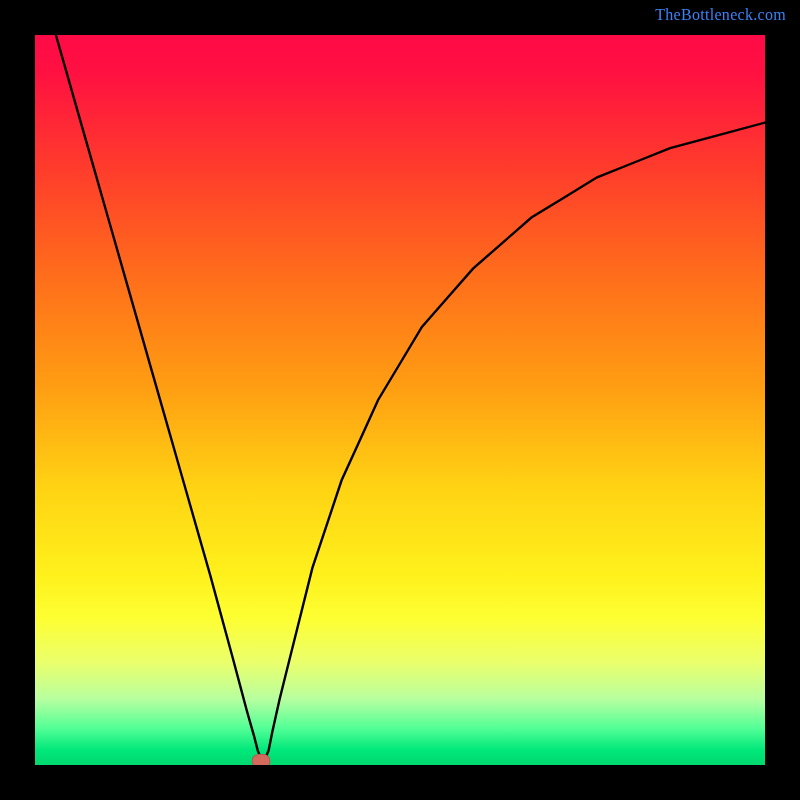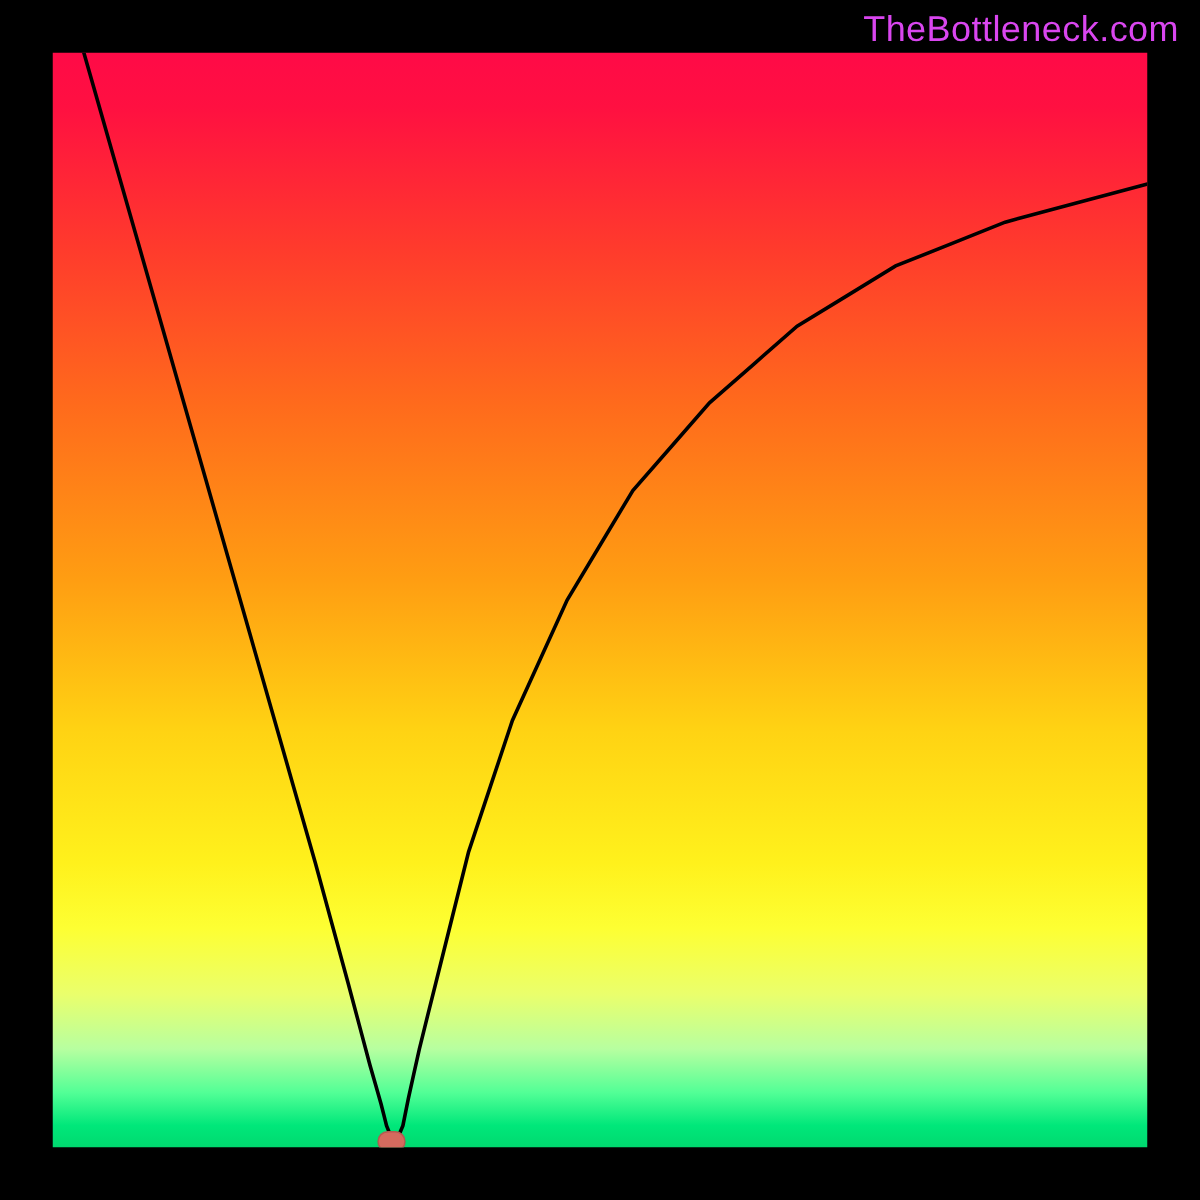--- a/index.html
+++ b/index.html
@@ -42,23 +42,24 @@
       #b7ffa0 91%,
       #52ff96 95%,
       #00e77a 98%,
       #00d96f 100%
     );
   }
   .watermark {
     position: absolute;
     top: 6px;
     right: 14px;
-    color: #d946ef;
-    font-size: 24px;
+    color: #3b82f6;
+    font-size: 16px;
     letter-spacing: 0.3px;
+    font-family: Liberation Serif, serif;
   }
   svg.curve {
     position: absolute;
     inset: 0;
     width: 100%;
     height: 100%;
   }
   .marker {
     position: absolute;
     width: 17px;

